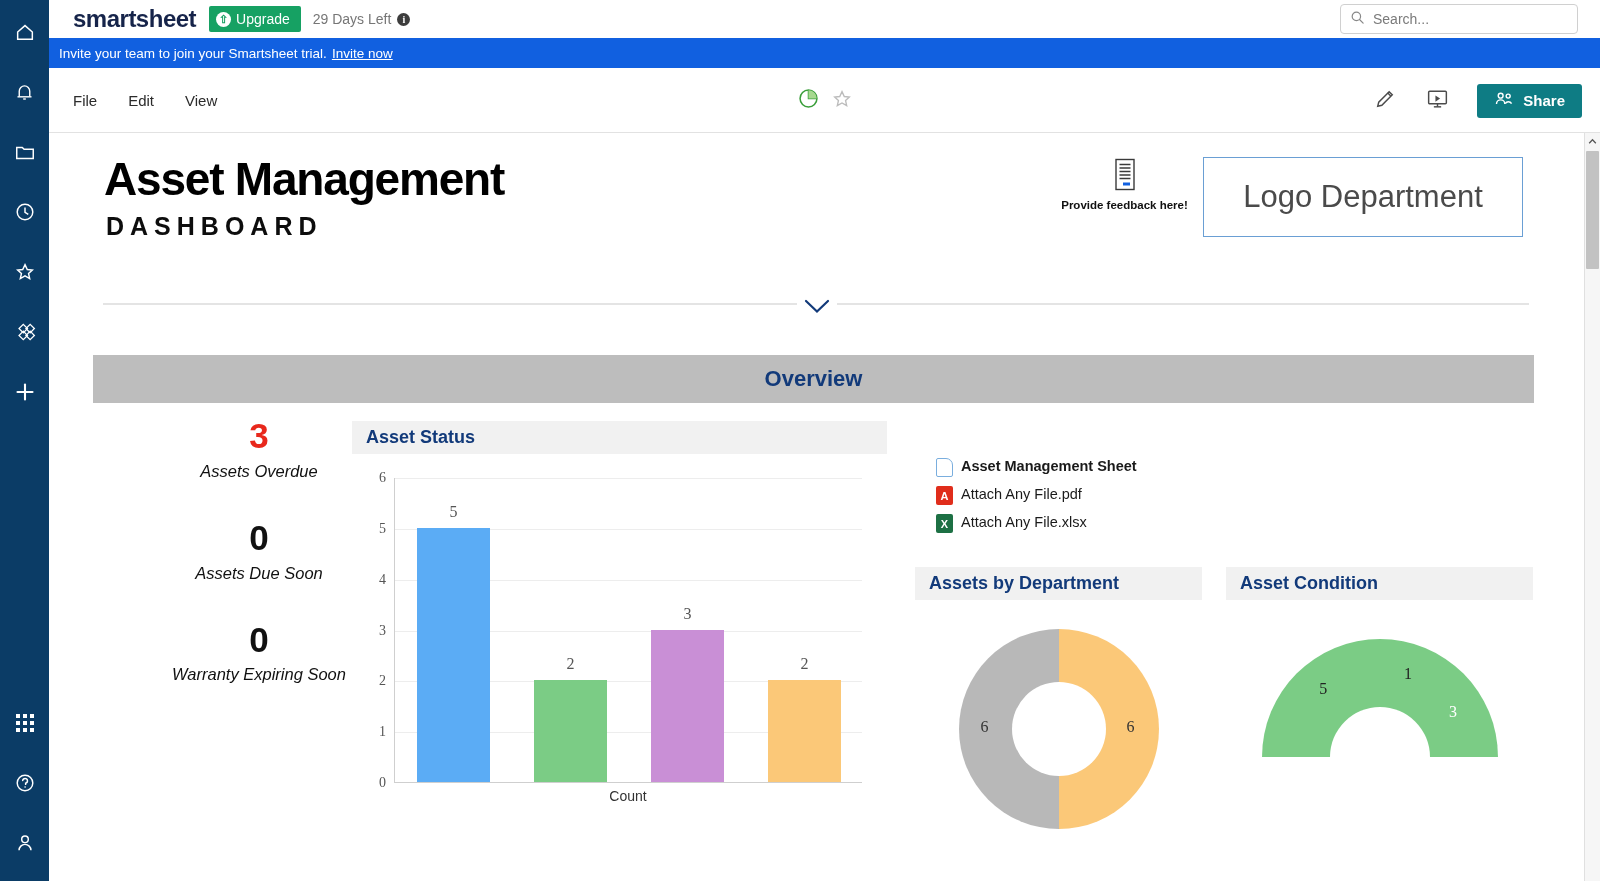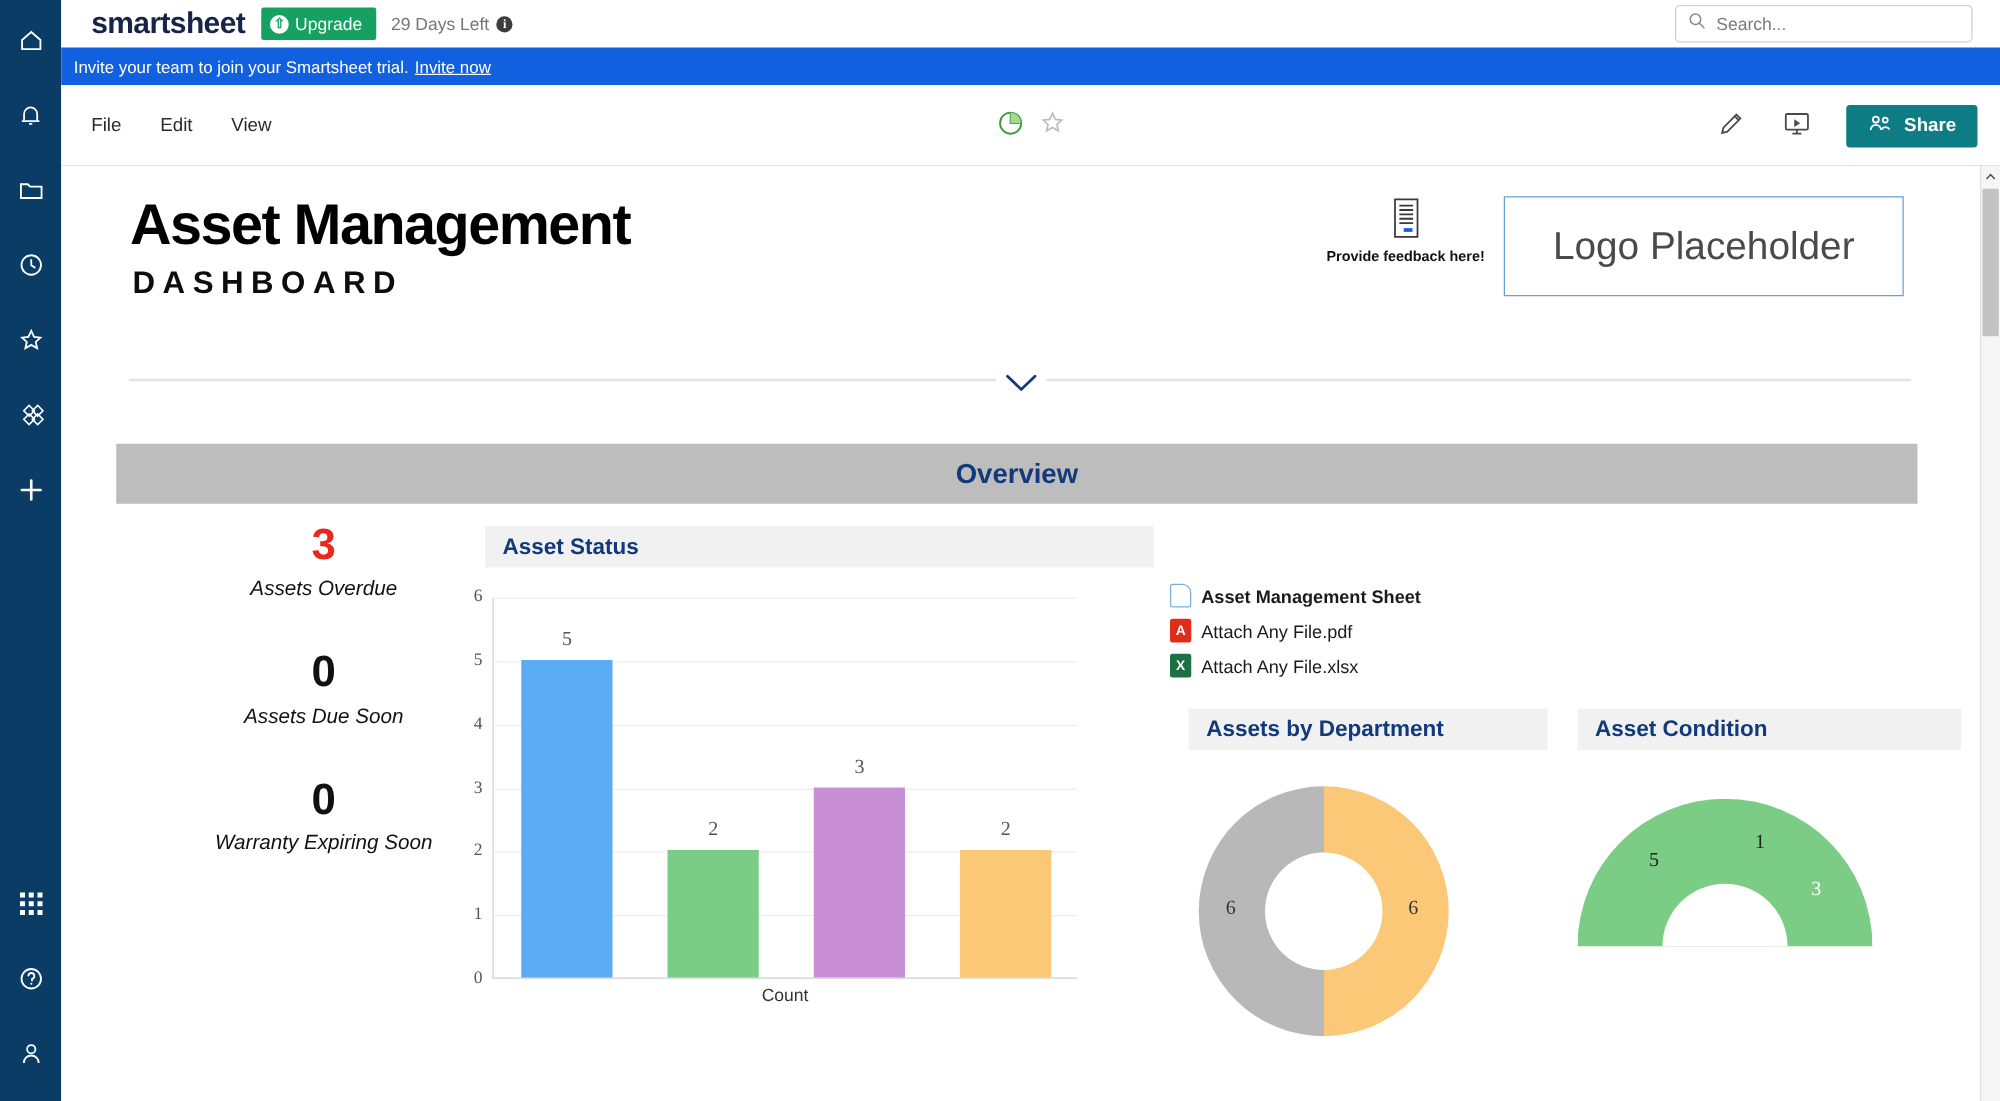--- a/index.html
+++ b/index.html
@@ -177,21 +177,21 @@
   .metric-block { margin-bottom: 39px; }
   .metric-value { font-size: 35px; font-weight: bold; line-height: 1.05; }
   .metric-label { font-size: 16.5px; font-style: italic; color: #111; margin-top: 7px; }
 
   
   .panel-header {
     position: absolute;
     background: #f1f1f1; height: 33px;
     display: flex; align-items: center;
     padding-left: 14px;
-    font-size: 18px; font-weight: bold; color: #123a7a; margin-left: 36px;
+    font-size: 18px; font-weight: bold; color: #123a7a;
   }
   #panel-asset-status { left: 303px; top: 288px; width: 535px; }
   #panel-shortcuts    { left: 866px; top: 288px; width: 618px; }
   #panel-dept         { left: 866px; top: 434px; width: 287px; }
   #panel-condition    { left: 1177px; top: 434px; width: 307px; }
 
   
   #bar-chart-area {
     position: absolute; left: 303px; top: 325px;
     width: 535px; height: 395px;
@@ -222,21 +222,21 @@
   #x-axis-label {
     position: absolute; left: 42px; top: 330px; width: 468px;
     text-align: center; font-size: 14px; color: #333;
   }
 
   
   #shortcuts-list {
     position: absolute; left: 866px; top: 325px; width: 618px;
   }
   .shortcut-row {
-    display: flex; align-items: flex-end; gap: 8px;
+    display: flex; align-items: flex-start; gap: 8px;
     height: 28px; padding-left: 21px; cursor: pointer;
   }
   .shortcut-text { font-size: 14.5px; color: #1a1a1a; }
   .shortcut-text.bold { font-weight: bold; }
   .file-badge {
     width: 17px; height: 19px; border-radius: 2px;
     display: flex; align-items: center; justify-content: center;
     font-size: 11px; font-weight: bold; color: #fff; flex: none;
   }
 
@@ -489,21 +489,21 @@
           <line x1="9.5" y1="17" x2="20.5" y2="17"></line>
           <line x1="9.5" y1="20.5" x2="20.5" y2="20.5"></line>
         </g>
         <rect x="13" y="24.5" width="7" height="3" fill="#1160e0"></rect>
       </svg>
     </span>
     <div id="feedback-label">Provide feedback here!</div>
   </div>
 
   <div id="logo-placeholder">
-    <span>Logo Placeholder</span>
+    <span>Logo Department</span>
   </div>
 
   <div id="divider-row"></div>
   <div id="chevron-down">
     <svg width="30" height="19" viewBox="0 0 30 19" fill="none" stroke="#123a7a" stroke-width="2.2" stroke-linecap="round">
       <path d="M4 4 L15 14.5 L26 4"></path>
     </svg>
   </div>
 
   <div id="overview-banner">

